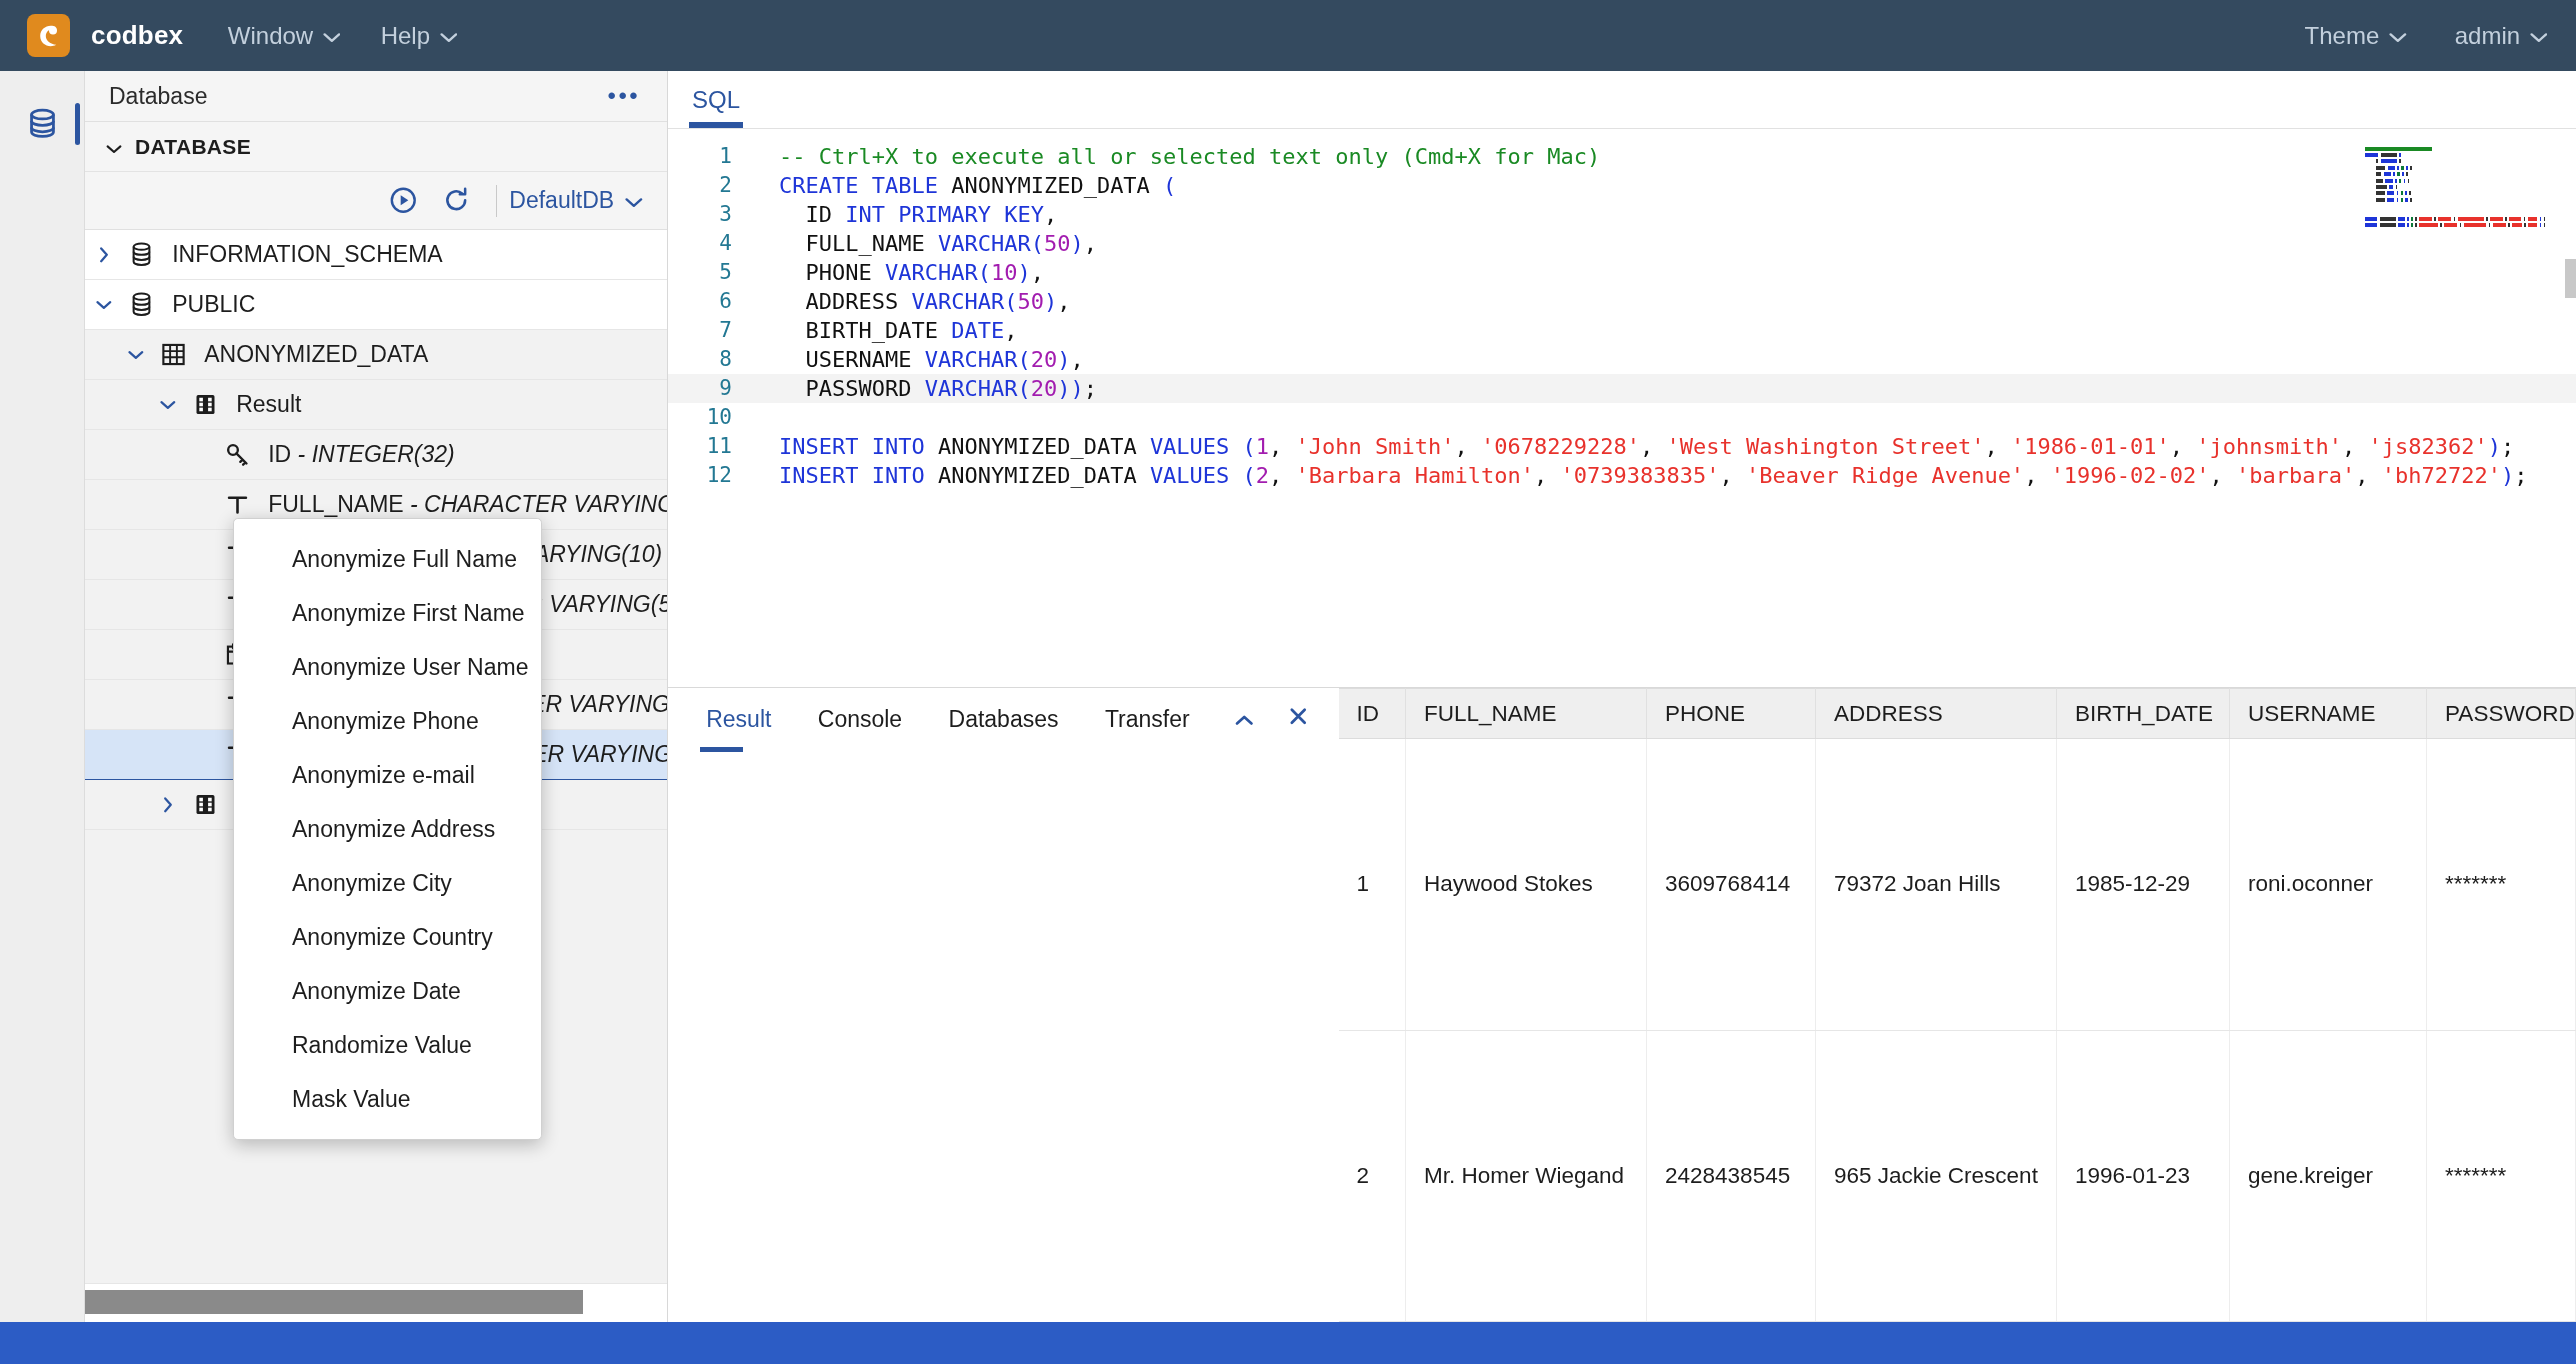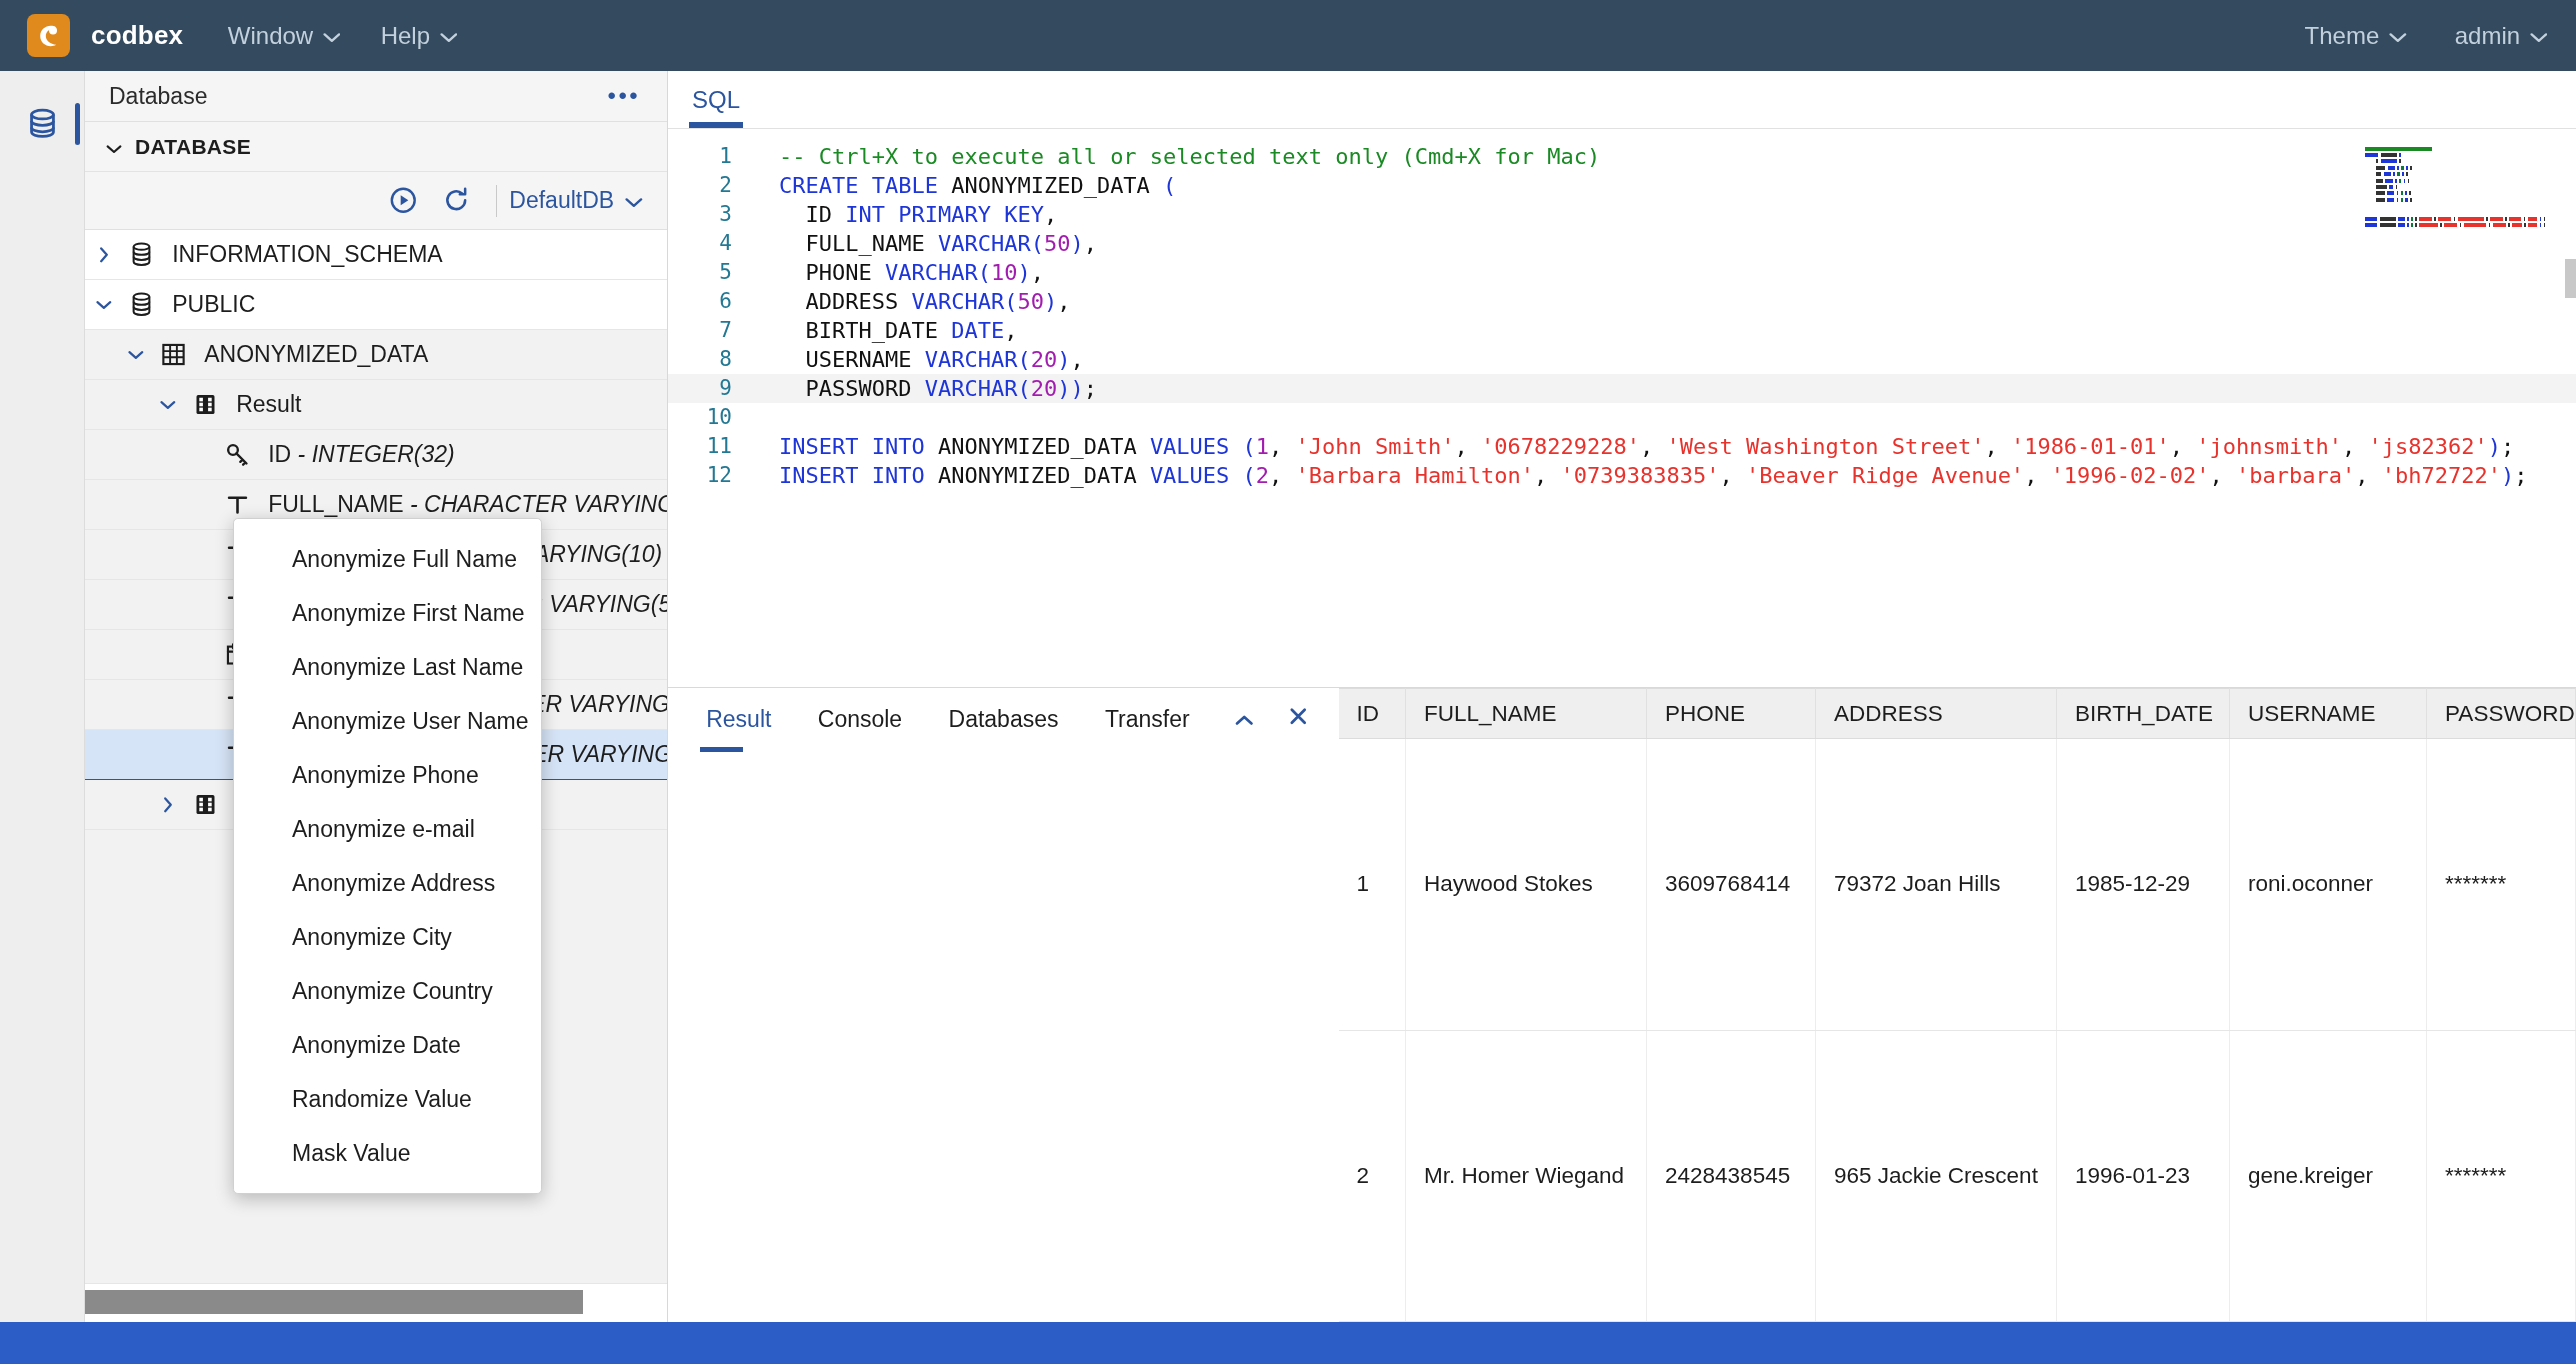--- a/index.html
+++ b/index.html
@@ -629,21 +629,20 @@
                 <td>*******</td>
               </tr>
             </tbody>
         </table>
       </div>
     </div>
 
     <div class="ctxmenu" id="ctxmenu">
         <div class="ctxitem">Anonymize Full Name</div>
         <div class="ctxitem">Anonymize First Name</div>
-        <div class="ctxitem">Anonymize Last Name</div>
         <div class="ctxitem">Anonymize User Name</div>
         <div class="ctxitem">Anonymize Phone</div>
         <div class="ctxitem">Anonymize e-mail</div>
         <div class="ctxitem">Anonymize Address</div>
         <div class="ctxitem">Anonymize City</div>
         <div class="ctxitem">Anonymize Country</div>
         <div class="ctxitem">Anonymize Date</div>
         <div class="ctxitem">Randomize Value</div>
         <div class="ctxitem">Mask Value</div>
       </div>

